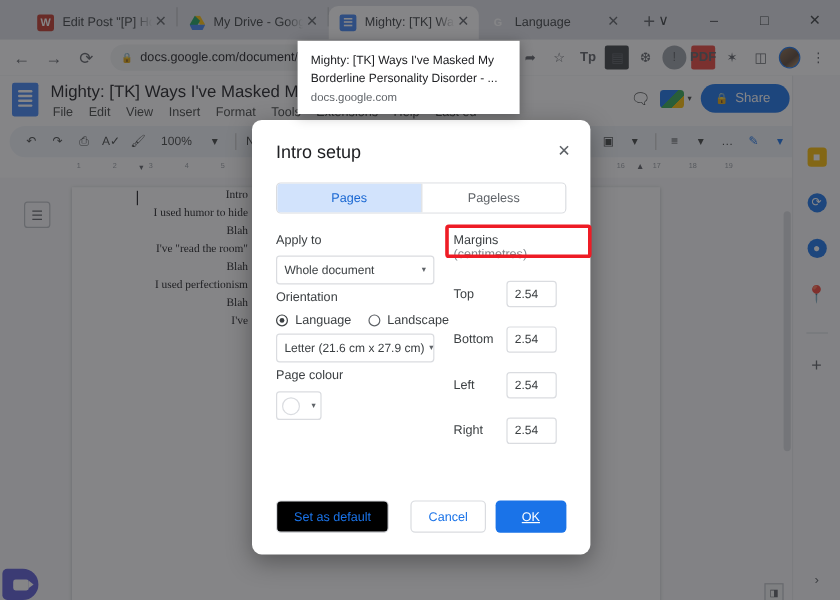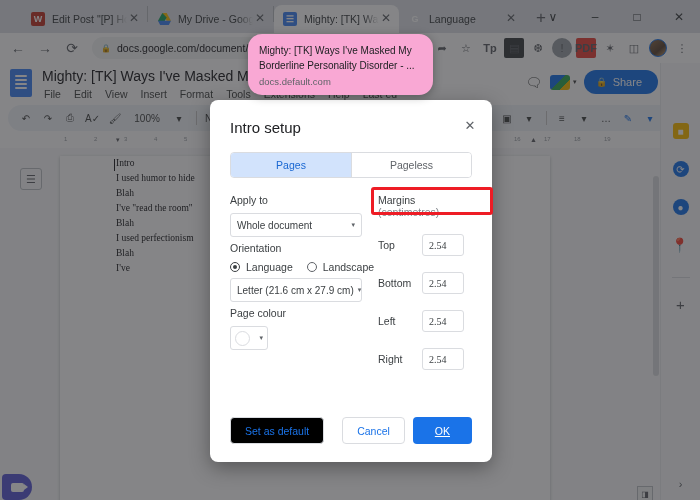--- a/index.html
+++ b/index.html
@@ -184,23 +184,24 @@
     position: absolute; left: 20px; top: 20px;
     width: 22px; height: 22px; border: 1px solid #bdc1c6; border-radius: 3px;
     display: flex; align-items: center; justify-content: center;
     color: #5f6368; font-size: 11px; background: #f8f9fa;
   }
   .page {
     position: absolute; left: 60px; top: 8px; width: 490px; height: 352px;
     background: #ffffff; box-shadow: 0 1px 3px rgba(60,64,67,.3);
   }
   .page-text {
-    position: absolute; left: 56px; top: 0px;
+    position: absolute; left: 68px; top: 0px;
     font-size: 9.5px; line-height: 15px; color: #202124;
     font-family: "Liberation Serif", serif;
+    text-align: right;
   }
   .caret {
     position: absolute; left: 54px; top: 3px; width: 1px; height: 12px;
     background: #202124;
   }
 
   
   .rail {
     position: absolute; right: 0; top: 0; width: 40px; height: 437px;
     background: #f8f9fa; border-left: 1px solid #e8eaed;
@@ -312,41 +313,41 @@
     position: absolute; left: -7px; top: -7px; width: 122px; height: 28px;
     border: 3px solid #ee1c25; border-radius: 3px;
   }
   .mtitle { font-size: 10.5px; color: #3c4043; }
   .mtitle em { font-style: normal; color: #80868b; }
   .mrow { display: flex; align-items: center; margin-top: 16px; }
   .mrow .ml { width: 44px; font-size: 10.5px; color: #3c4043; }
   .mrow input {
     width: 42px; height: 22px; border: 1px solid #dadce0; border-radius: 3px;
     font-size: 10px; color: #3c4043; padding: 0 6px;
-    font-family: Liberation Serif, serif; background: #fff;
+    font-family: Liberation Sans, sans-serif; background: #fff;
   }
 
   .dlg-foot {
     position: absolute; left: 20px; right: 20px; bottom: 18px;
     display: flex; align-items: center;
   }
   .btn {
     height: 27px; border-radius: 4px; font-size: 10.5px;
     display: flex; align-items: center; justify-content: center;
     padding: 0 14px;
   }
   .btn-outline { border: 1px solid #dadce0; color: #1a73e8; background: #000000; }
   .btn-text { color: #1a73e8; background: #fff; border: 1px solid #dadce0; margin-right: 8px; }
   .btn-primary { background: #1a73e8; color: #fff; padding: 0 22px; text-decoration: underline; }
   .foot-right { margin-left: auto; display: flex; }
 
   
   .tooltip {
     position: absolute; left: 248px; top: 34px; width: 185px;
-    background: #f9a8d4; border-radius: 14px;
+    background: #ffffff; border-radius: 0;
     box-shadow: 0 2px 10px rgba(0,0,0,.30);
     padding: 9px 6px 8px 11px;
   }
   .tt-title { font-size: 10px; color: #202124; line-height: 15px; }
   .tt-url { font-size: 9.5px; color: #5f6368; margin-top: 3px; }
 </style>
 </head>
 <body>
 
 <div id="root">
@@ -614,16 +615,16 @@
       <div class="foot-right">
         <div class="btn btn-text">Cancel</div>
         <div class="btn btn-primary">OK</div>
       </div>
     </div>
   </div>
 
   <div class="tooltip">
     <div class="tt-title">Mighty: [TK] Ways I've Masked My</div>
     <div class="tt-title">Borderline Personality Disorder - ...</div>
-    <div class="tt-url">docs.default.com</div>
+    <div class="tt-url">docs.google.com</div>
   </div>
 
 </div>
 
 </body></html>

